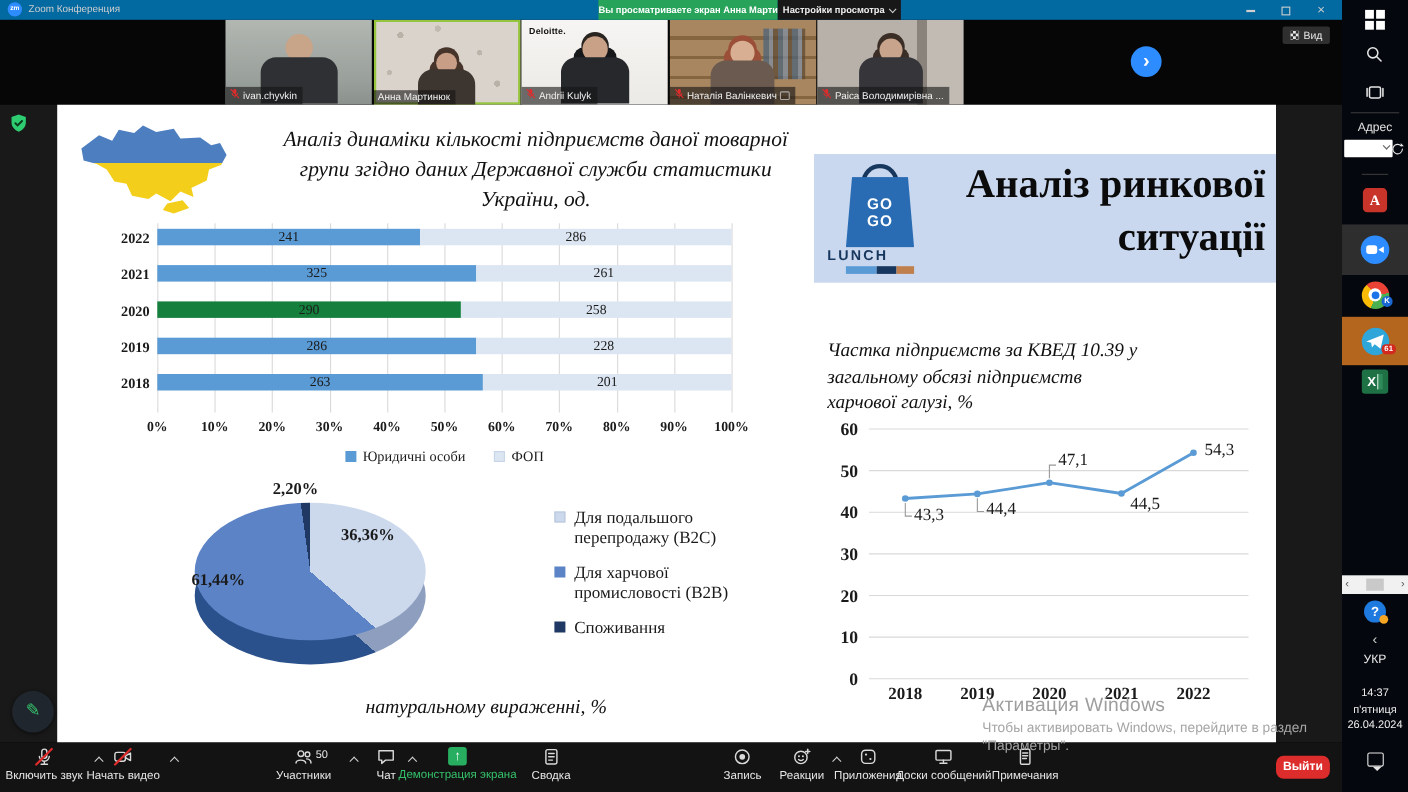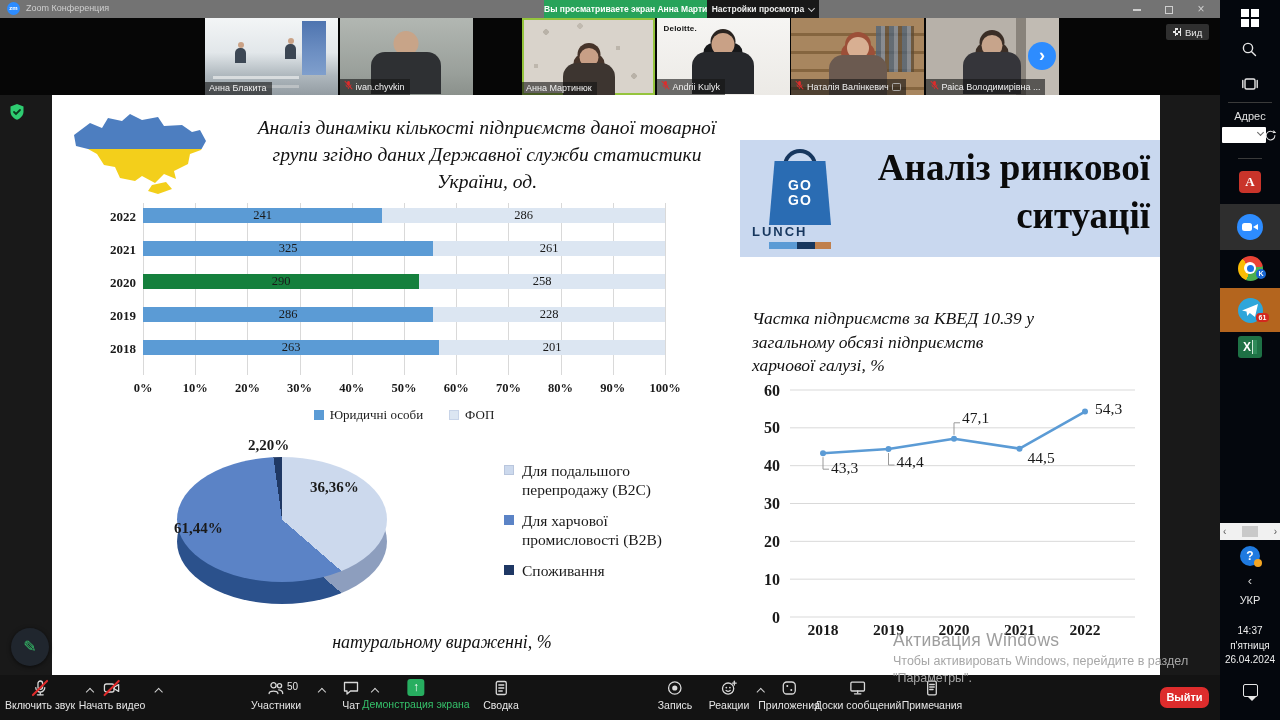--- a/index.html
+++ b/index.html
@@ -1,21 +1,21 @@
 <!DOCTYPE html>
 <html><head>
 <meta charset="utf-8">
 <style>
   * { margin:0; padding:0; box-sizing:border-box; }
   html,body { width:1280px; height:720px; background:#000; overflow:hidden;
               font-family:"Liberation Sans", sans-serif; }
   #root { position:relative; width:1280px; height:720px; }
 
   
-  .titlebar { position:absolute; left:0; top:0; width:1220px; height:18px; background:#737373; z-index:40;padding-left:24px; }
+  .titlebar { position:absolute; left:0; top:0; width:1220px; height:18px; background:#0369a1; z-index:40;padding-left:24px; }
   .zlogo { position:absolute; left:7px; top:2px; width:13px; height:13px; border-radius:50%;
            background:#2d8cff; color:#fff; font-size:6px; font-weight:bold; text-align:center; line-height:13px; }
   .ttext { position:absolute; left:26px; top:3px; font-size:9px; color:#cfcfcf; }
   .share-banner { position:absolute; left:544px; top:0; width:163px; height:18px; background:#27a35a;
                   color:#fff; font-size:8.5px; font-weight:bold; text-align:center; line-height:18px; white-space:nowrap; }
   .view-settings { position:absolute; left:707px; top:0; width:112px; height:18px; background:#181818;
                    color:#eee; font-size:8.5px; font-weight:bold; display:flex; align-items:center; justify-content:center; gap:5px; cursor:pointer; }
   .chev-down { width:5px; height:5px; border-left:1.4px solid #ccc; border-top:1.4px solid #ccc;
                transform:rotate(225deg); margin-top:-2px; }
   .wc { position:absolute; top:0; width:26px; height:18px; color:#cfcfcf; text-align:center; line-height:18px; font-size:12px; cursor:pointer; }
@@ -42,21 +42,20 @@
   .scene-classroom .mini { position:absolute; width:11px; height:15px; border-radius:5px 5px 0 0; background:#3c4754; }
   .scene-classroom .mini::before { content:""; position:absolute; left:2.5px; top:-6px; width:6px; height:6px; border-radius:50%; background:#caa286; }
   .scene-man-gray { background:linear-gradient(180deg,#b2b7b2 0%,#9aa09b 70%,#8b918c 100%);
       --skin:#c8a488; --shirt:#2e3033; --hw:25px; --ht:13px; --bw:70px; }
   .scene-girl-floral { background:#d9d3cb;
       background-image:radial-gradient(circle 7px at 24px 14px,#b9b2a8 40%,transparent 42%),
                        radial-gradient(circle 6px at 96px 30px,#bcb5ab 40%,transparent 42%),
                        radial-gradient(circle 7px at 58px 8px,#c1bab0 40%,transparent 42%),
                        radial-gradient(circle 6px at 14px 48px,#beb7ad 40%,transparent 42%),
                        radial-gradient(circle 7px at 112px 58px,#b9b2a8 40%,transparent 42%);
-      margin-left:48px;
       --skin:#c89f86; --shirt:#3d3530; --hw:19px; --ht:30px; --bw:52px;
       --hair:0 -3px 0 2px #46342a, -6px 6px 0 0px #46342a, 6px 6px 0 0px #46342a; }
   .scene-white-room { background:linear-gradient(180deg,#f6f5f3,#eceae6);
       --skin:#c9a186; --shirt:#26282c; --hw:23px; --ht:15px; --bw:62px;
       --hair:0 -3px 0 1px #2a2420, -10px 8px 0 -2px #17181a, 10px 8px 0 -2px #17181a; }
   .brand-overlay { position:absolute; left:7px; top:6px; font-size:8px; font-weight:bold; color:#111; letter-spacing:.2px; }
   .scene-bookshelf { background:repeating-linear-gradient(180deg,#a8865f 0 15px,#85653f 15px 18px);
       --skin:#d8af92; --shirt:#6b5a50; --hw:22px; --ht:19px; --bw:58px;
       --hair:0 -3px 0 2px #9c4f38, -7px 5px 0 -1px #9c4f38, 7px 5px 0 -1px #9c4f38; }
   .scene-bookshelf .books { position:absolute; right:10px; top:8px; width:38px; height:46px;
@@ -210,29 +209,20 @@
       <span>Настройки просмотра</span>
       <span class="chev-down"></span>
     </div>
     <div class="wc wc-min"><span class="minline"></span></div>
     <div class="wc wc-res"><span class="resbox"></span></div>
     <div class="wc wc-close">×</div>
   </div>
 
   <div class="video-strip">
     <div id="tiles">
-        <div class="tile scene-classroom">
-          <div class="banner-decor"></div>
-          <div class="desk"></div>
-          <div class="mini" style="left: 30px; top: 30px;"></div>
-          <div class="mini" style="left: 80px; top: 26px;"></div>
-          <div class="nameplate">
-            <span>Анна Блакита</span>
-          </div>
-        </div>
         <div class="tile scene-man-gray">
           <div class="person"></div>
           <div class="nameplate">
             <span><svg class="mic-off-ic" viewBox="0 0 12 14">
                 <g stroke="#e02b2b" stroke-width="1.2" fill="#e02b2b">
                   <rect x="4.2" y="1" width="3.6" height="6" rx="1.8" stroke="none"></rect>
                   <path d="M2.6 5.8a3.4 3.4 0 0 0 6.8 0" fill="none"></path>
                   <line x1="6" y1="9.8" x2="6" y2="11.5"></line>
                   <line x1="1" y1="1" x2="11" y2="12" stroke="#e02b2b" stroke-width="1.4"></line>
                 </g>

